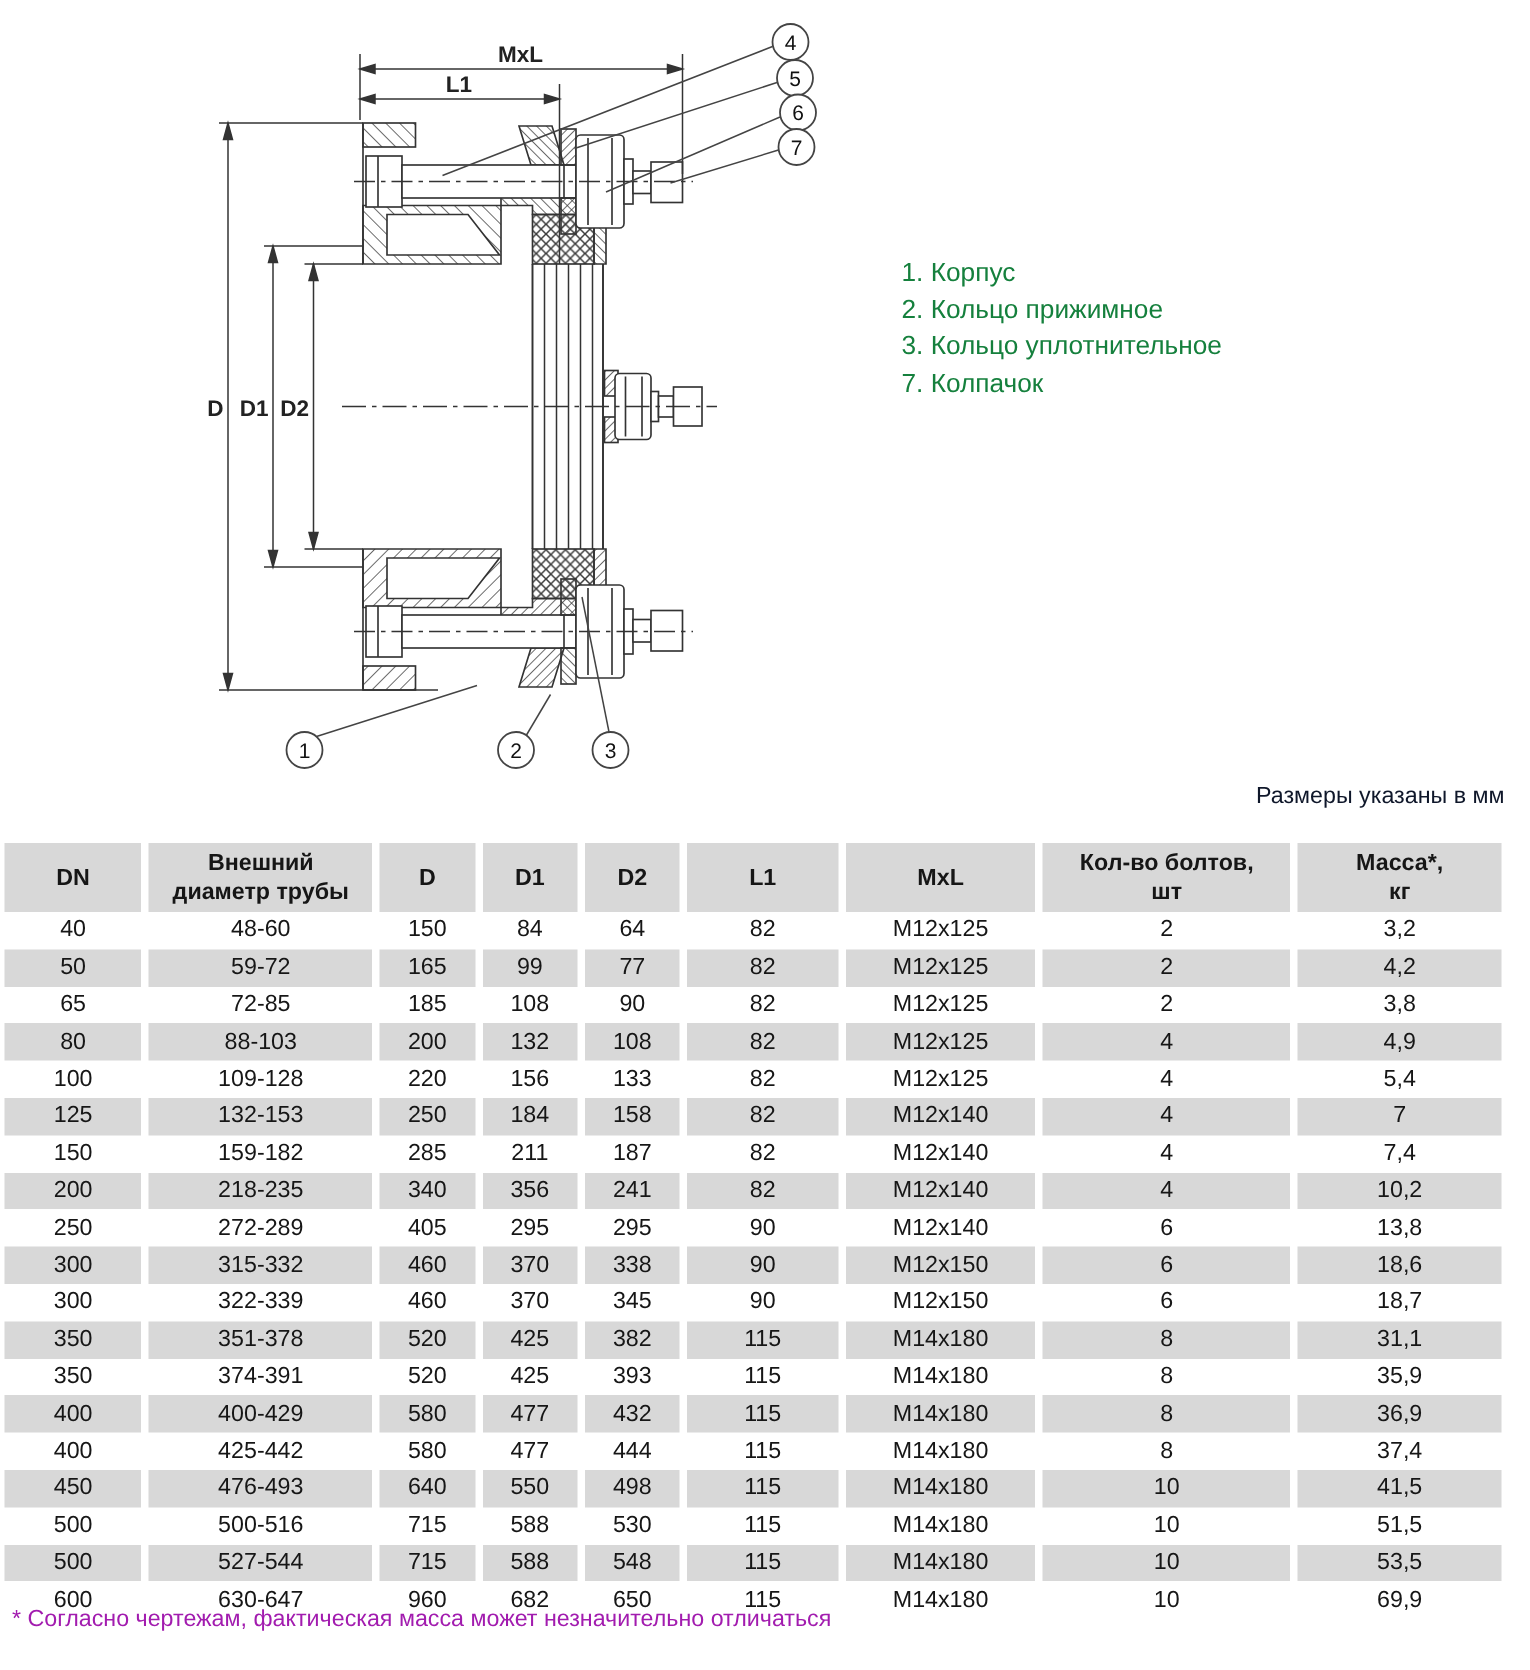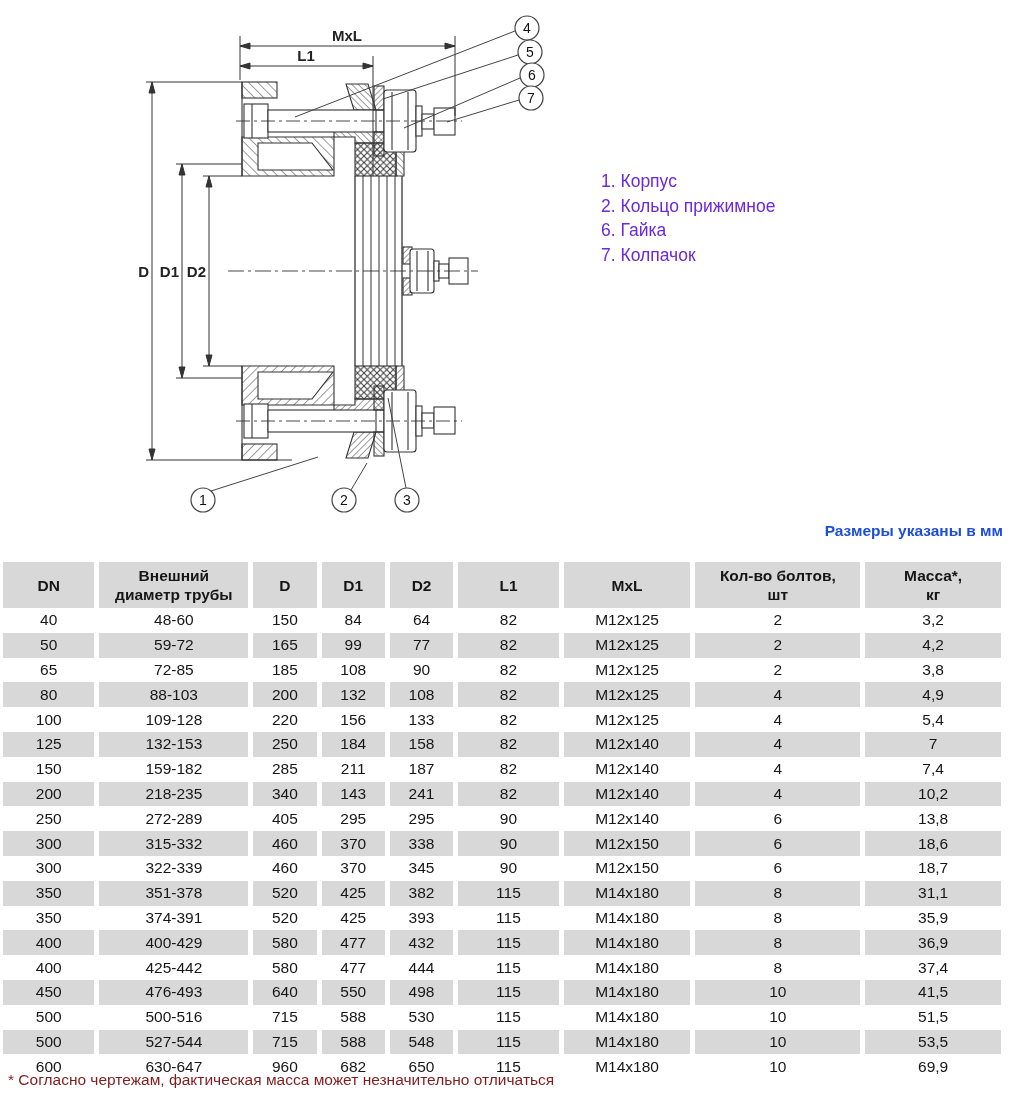--- a/index.html
+++ b/index.html
@@ -5,43 +5,43 @@
   html,body { margin:0; padding:0; }
   body {
     width:1020px; height:1113px; position:relative; background:#fff;
     font-family:"Liberation Sans", sans-serif; color:#1a1a1a; overflow:hidden;
   }
   .drawing-wrap { position:absolute; top:0; left:0; width:1020px; height:520px; }
   svg text { font-family:"Liberation Sans", sans-serif; }
   .dim-label { font-size:15px; font-weight:bold; fill:#222; }
   .callout-num { font-size:14px; fill:#111; }
 
-  .legend { position:absolute; left:601px; top:169px; font-size:17.5px; line-height:24.6px; color:#6d28d9; }
+  .legend { position:absolute; left:601px; top:169px; font-size:17.5px; line-height:24.6px; color:#15803d; }
   .legend .legend-item { white-space:nowrap; }
 
   .units-note {
     position:absolute; top:522px; right:17px;
-    font-size:15.5px; font-weight:bold; color:#1d4ed8;
+    font-size:15.5px; font-weight:normal; color:#0f172a;
   }
   .table-wrap { position:absolute; top:546px; left:0; width:1010px;margin-top:16px; }
   table.spec-table {
     border-collapse:separate; border-spacing:5px 0;
     table-layout:fixed; width:1008px; margin-left:-2px;
     font-size:15.5px; color:#161616;
   }
   table.spec-table th {
     background:#d8d8d8; font-weight:bold; height:44px;
     vertical-align:middle; text-align:center; padding:1px 2px;
     white-space:pre-line; line-height:19px;
   }
   table.spec-table td {
     height:24.8px; text-align:center; vertical-align:middle; padding:0 2px;
   }
   table.spec-table tbody tr:nth-child(even) td { background:#d8d8d8; }
-  .footnote { position:absolute; top:1071px; left:8px; font-size:15.5px; color:#7f1d1d; }
+  .footnote { position:absolute; top:1071px; left:8px; font-size:15.5px; color:#a21caf; }
 </style>
 </head>
 <body>
 
 <div class="drawing-wrap">
 <svg width="1020" height="520" viewBox="0 0 1020 520">
   <defs>
     <pattern id="hBody" width="6.5" height="6.5" patternUnits="userSpaceOnUse" patternTransform="rotate(-45)">
       <line x1="0" y1="0" x2="0" y2="6.5" stroke="#3a3a3a" stroke-width="1"></line>
     </pattern>
@@ -176,21 +176,21 @@
   <text class="callout-num" x="531" y="103" text-anchor="middle">7</text>
   <text class="callout-num" x="203" y="505" text-anchor="middle">1</text>
   <text class="callout-num" x="344" y="505" text-anchor="middle">2</text>
   <text class="callout-num" x="407" y="505" text-anchor="middle">3</text>
 </svg>
 </div>
 
 <div class="legend">
   <div class="legend-item">1. Корпус</div>
   <div class="legend-item">2. Кольцо прижимное</div>
-  <div class="legend-item">6. Гайка</div>
+  <div class="legend-item">3. Кольцо уплотнительное</div>
   <div class="legend-item">7. Колпачок</div>
 </div>
 
 <div class="units-note">Размеры указаны в мм</div>
 
 <div class="table-wrap">
   <table class="spec-table">
     <colgroup>
       <col style="width:91px">
         <col style="width:148px">
@@ -293,21 +293,21 @@
           <td>187</td>
           <td>82</td>
           <td>M12x140</td>
           <td>4</td>
           <td>7,4</td>
         </tr>
         <tr>
           <td>200</td>
           <td>218-235</td>
           <td>340</td>
-          <td>143</td>
+          <td>356</td>
           <td>241</td>
           <td>82</td>
           <td>M12x140</td>
           <td>4</td>
           <td>10,2</td>
         </tr>
         <tr>
           <td>250</td>
           <td>272-289</td>
           <td>405</td>

